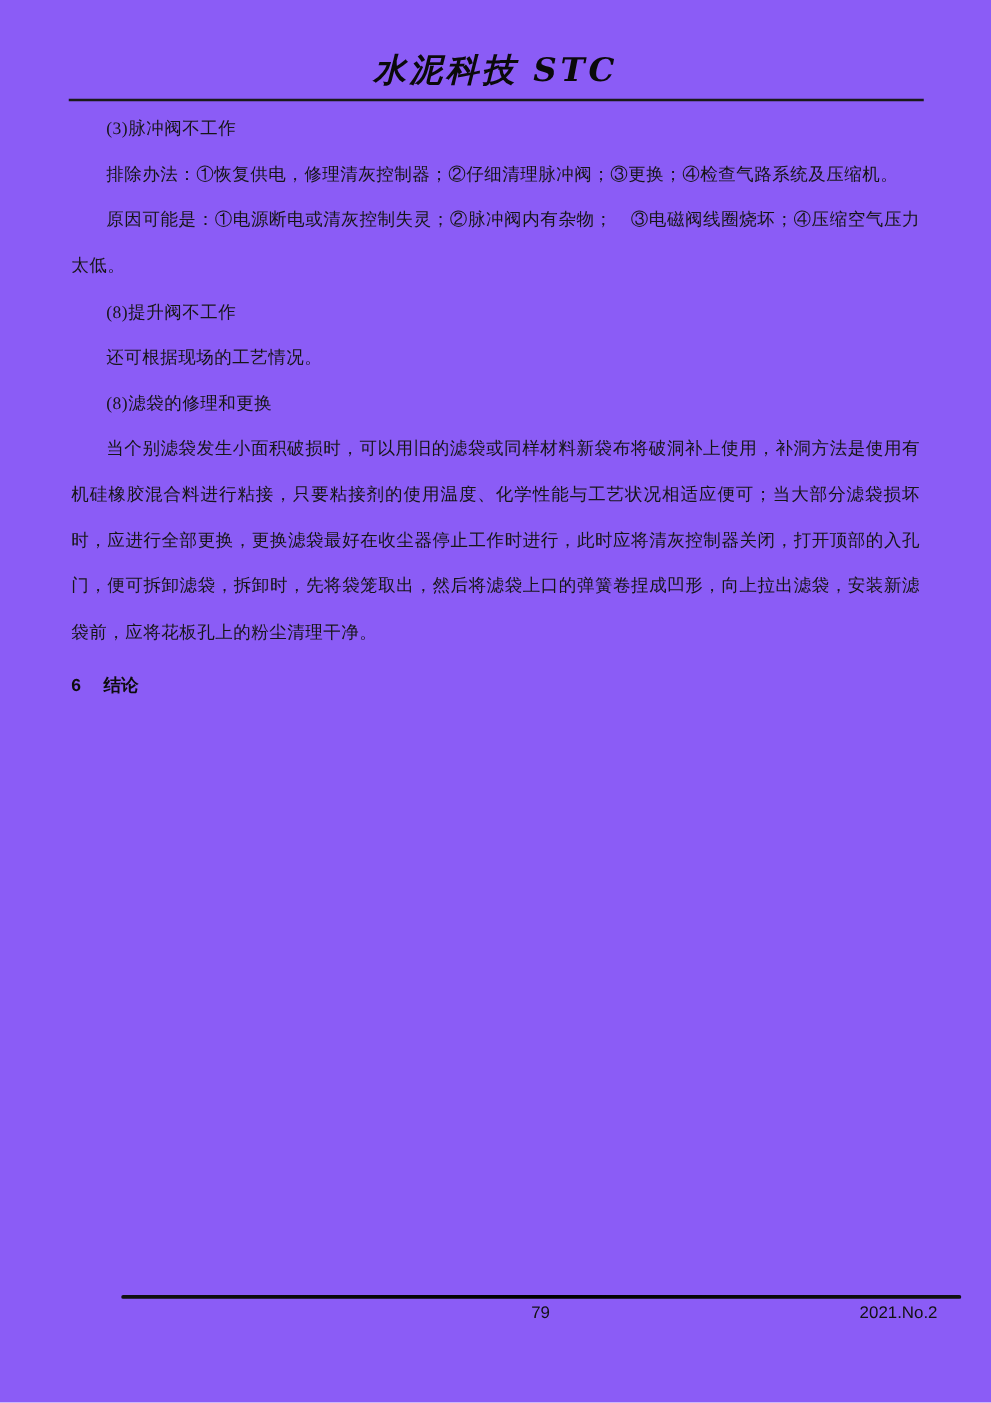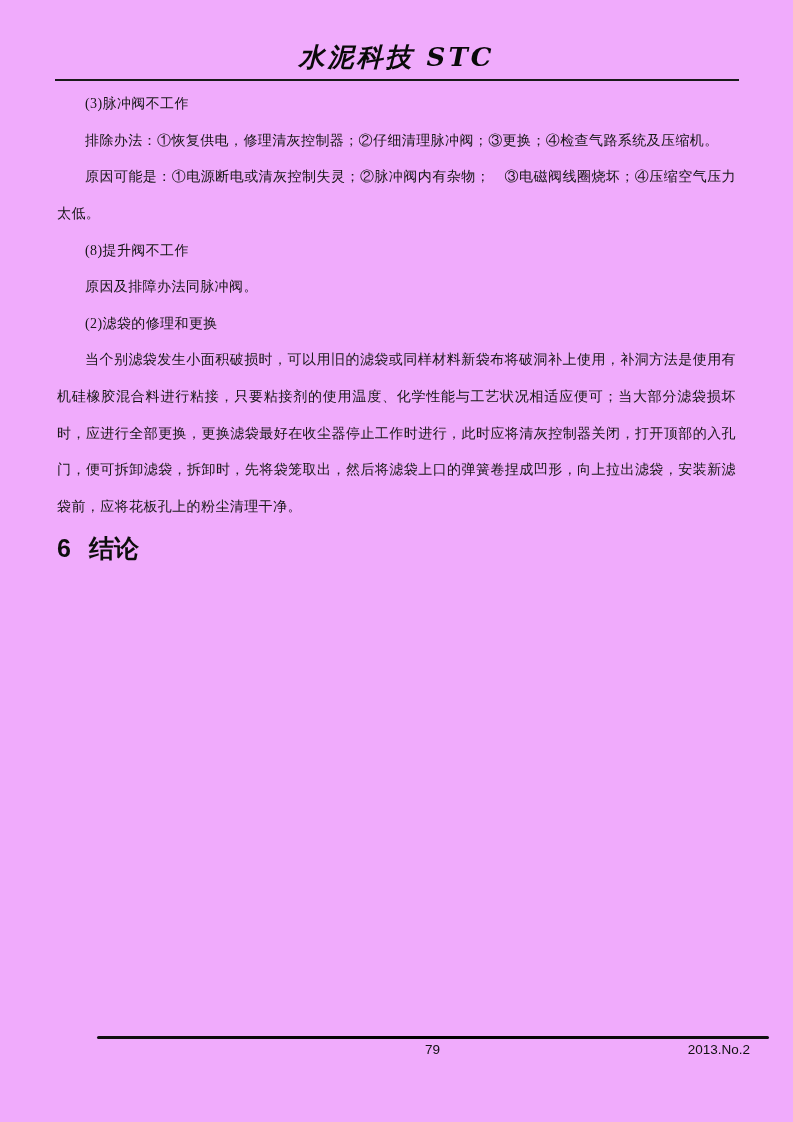--- a/index.html
+++ b/index.html
@@ -4,21 +4,21 @@
 <style>
   html, body {
     margin: 0;
     padding: 0;
     background: #ffffff;
   }
   .page {
     position: relative;
     width: 793px;
     height: 1122px;
-    background: #f0abfc;
+    background: #8b5cf6;
     color: #151515;
     font-family: "Liberation Serif", "DejaVu Serif", serif;
     overflow: hidden;
     box-sizing: border-box;
   }
   .header {
     padding-top: 42px;
     text-align: center;
   }
   .header-title {
@@ -47,21 +47,21 @@
     letter-spacing: 0.4px;
     text-indent: 2em;
     text-align: justify;
     text-align-last: left;
     color: #161616;
   }
   .section-heading {
     margin: 7px 0 5px 0;
     font-family: "Liberation Sans", "DejaVu Sans", sans-serif;
     font-weight: bold;
-    font-size: 25px;
+    font-size: 14px;
     line-height: 32px;
     color: #0d0d0d;
   }
   .section-heading .sec-num {
     margin-right: 18px;
   }
   .footer {
     position: absolute;
     left: 0;
     top: 1036px;
@@ -103,31 +103,31 @@
   <div class="header">
     <span class="header-title">水泥科技 STC</span>
     <div class="header-rule"></div>
   </div>
 
   <div class="body">
     <p class="para">(3)脉冲阀不工作</p>
     <p class="para">排除办法：①恢复供电，修理清灰控制器；②仔细清理脉冲阀；③更换；④检查气路系统及压缩机。</p>
     <p class="para">原因可能是：①电源断电或清灰控制失灵；②脉冲阀内有杂物；　③电磁阀线圈烧坏；④压缩空气压力太低。</p>
     <p class="para">(8)提升阀不工作</p>
-    <p class="para">原因及排障办法同脉冲阀。</p>
-    <p class="para">(2)滤袋的修理和更换</p>
+    <p class="para">还可根据现场的工艺情况。</p>
+    <p class="para">(8)滤袋的修理和更换</p>
     <p class="para">当个别滤袋发生小面积破损时，可以用旧的滤袋或同样材料新袋布将破洞补上使用，补洞方法是使用有机硅橡胶混合料进行粘接，只要粘接剂的使用温度、化学性能与工艺状况相适应便可；当大部分滤袋损坏时，应进行全部更换，更换滤袋最好在收尘器停止工作时进行，此时应将清灰控制器关闭，打开顶部的入孔门，便可拆卸滤袋，拆卸时，先将袋笼取出，然后将滤袋上口的弹簧卷捏成凹形，向上拉出滤袋，安装新滤袋前，应将花板孔上的粉尘清理干净。</p>
 
     <h2 class="section-heading">
       <span class="sec-num">6</span><span>结论</span>
     </h2>
 
   </div>
 
   <div class="footer">
     <div class="footer-rule"></div>
     <div class="footer-row">
       <span class="page-number">79</span>
-      <span class="issue-label">2013.No.2</span>
+      <span class="issue-label">2021.No.2</span>
     </div>
   </div>
 
 </div>
 
 </body></html>

